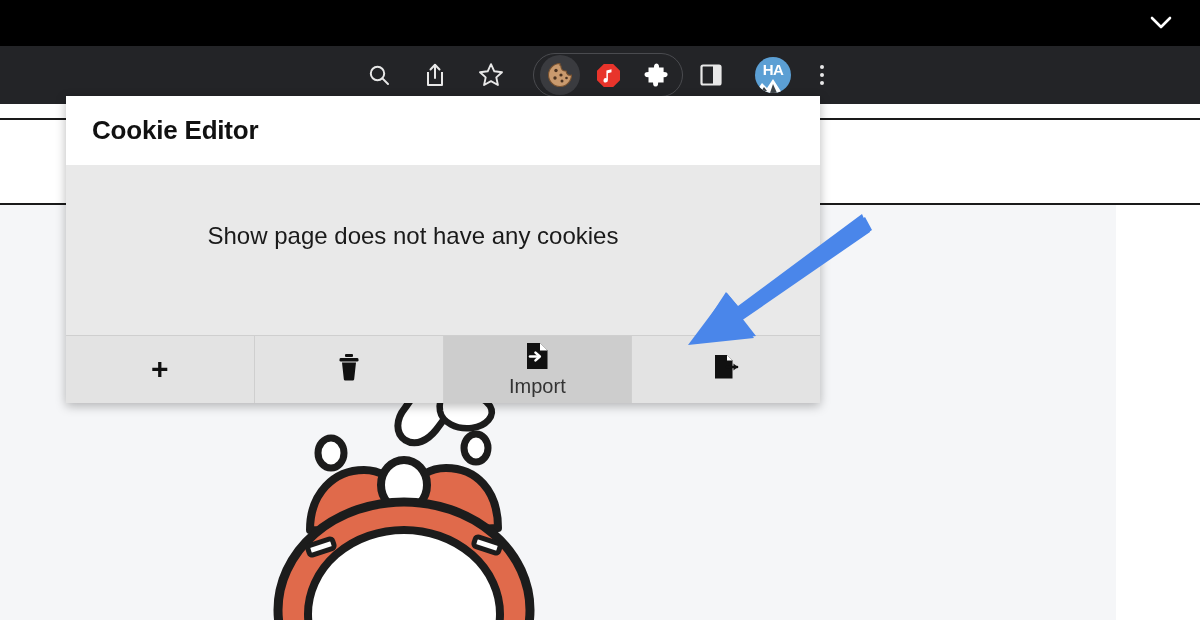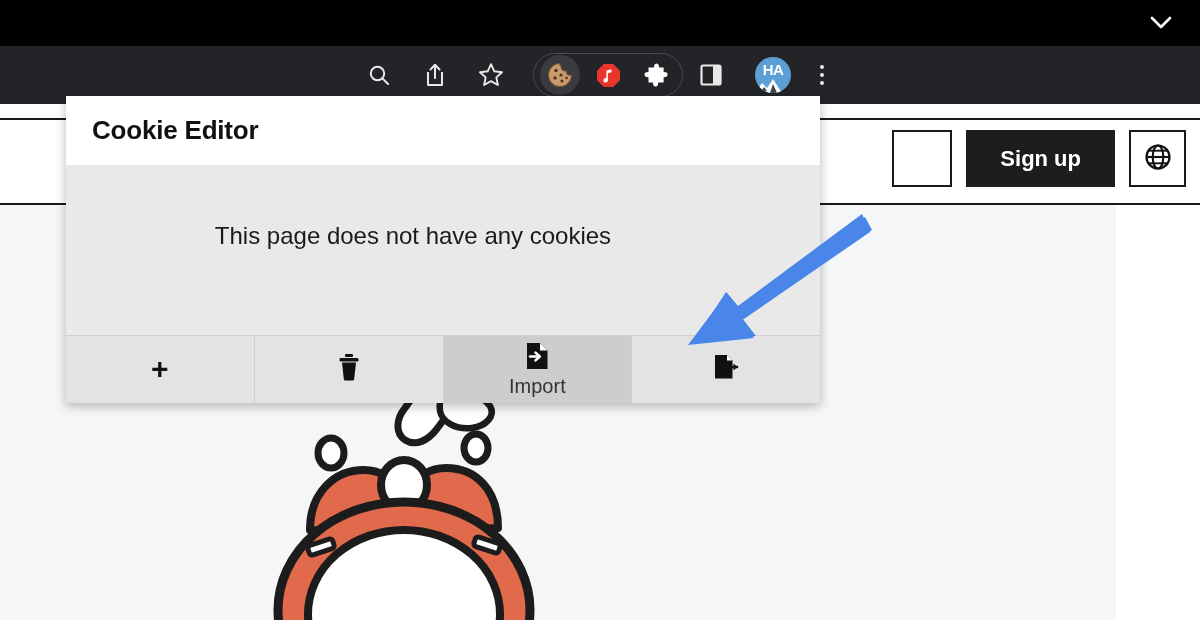--- a/index.html
+++ b/index.html
@@ -238,37 +238,20 @@
     <i></i>
     <i></i>
     <i></i>
   </div>
 </div>
 
 <div id="page-root">
 
   <div id="page-header">
     <div id="header-divider-top"></div>
-    <div id="header-actions">
-      <div id="login-box"></div>
-      <div id="signup-button">
-        <span>Sign up</span>
-      </div>
-      <div id="language-button">
-        <span>
-          <svg width="30" height="30" viewBox="0 0 30 30">
-            <circle cx="15" cy="15" r="11.5" fill="none" stroke="#111" stroke-width="2.2"></circle>
-            <ellipse cx="15" cy="15" rx="5.3" ry="11.5" fill="none" stroke="#111" stroke-width="2.1"></ellipse>
-            <line x1="3.5" y1="15" x2="26.5" y2="15" stroke="#111" stroke-width="2.1"></line>
-            <line x1="5.8" y1="8.7" x2="24.2" y2="8.7" stroke="#111" stroke-width="1.9"></line>
-            <line x1="5.8" y1="21.3" x2="24.2" y2="21.3" stroke="#111" stroke-width="1.9"></line>
-          </svg>
-        </span>
-      </div>
-    </div>
   </div>
 
   <div id="page-body">
     <div id="page-white-panel"></div>
 
     <svg id="hero-illustration" viewBox="0 0 560 430">
 
       <path d="M236 -20 C236 30 232 95 212 150 C200 183 185 205 175 218
                C166 229 165 243 175 250 C186 257 198 250 206 240
                C213 231 222 218 232 205
@@ -304,21 +287,21 @@
   </div>
 </div>
 
 <div id="cookie-editor-popup">
 
   <div id="popup-header">
     <div id="popup-title">Cookie Editor</div>
   </div>
 
   <div id="popup-content">
-    <div id="empty-state-text">This page does not have any cookies</div>
+    <div id="empty-state-text">Show page does not have any cookies</div>
   </div>
 
   <div id="popup-toolbar">
 
     <div class="toolbar-btn">
       <span class="icon-plus">+</span>
       <span class="toolbar-btn-label"></span>
     </div>
 
     <div class="toolbar-btn">

